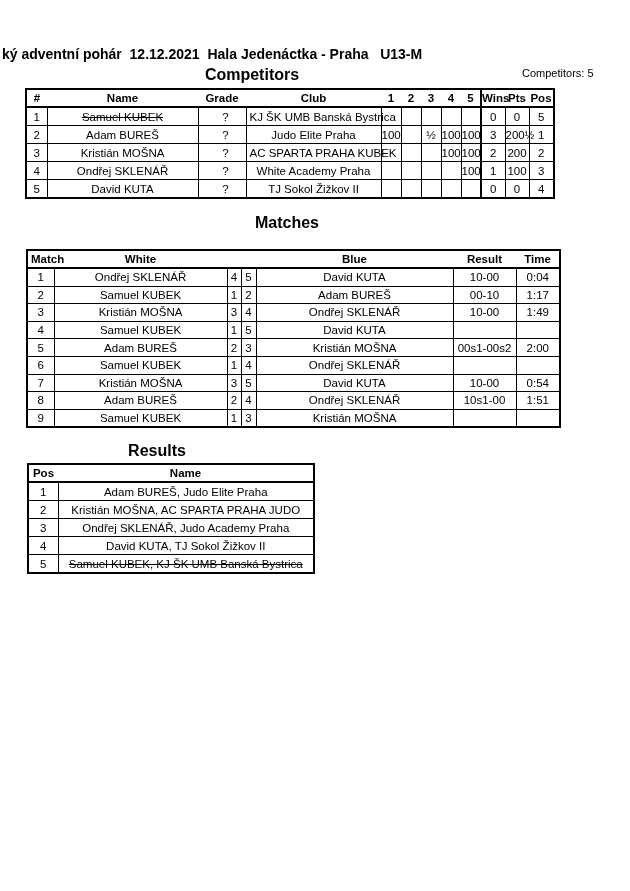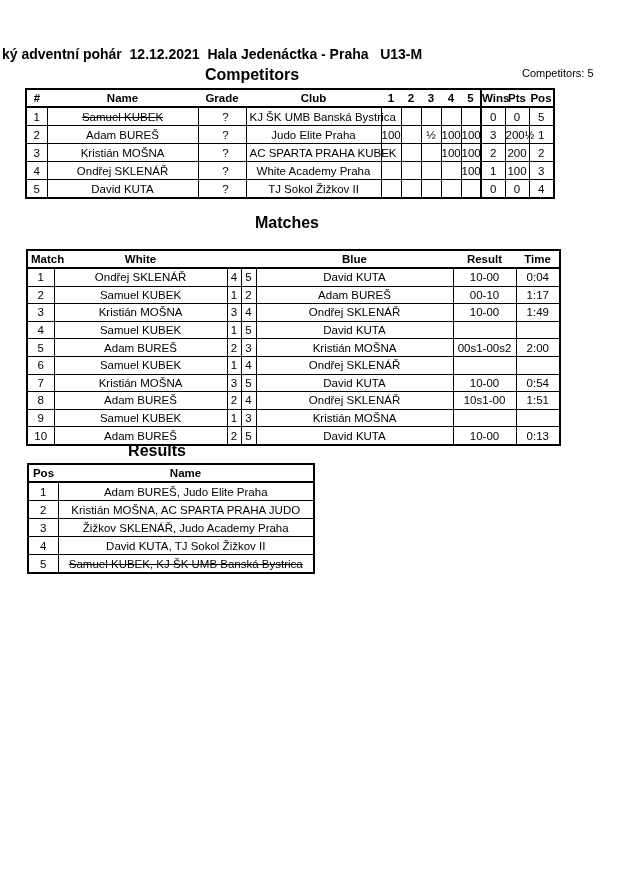--- a/index.html
+++ b/index.html
@@ -258,29 +258,20 @@
   </tr>
       <tr>
     <td class="ac tight">9</td>
     <td class="al">Samuel KUBEK</td>
     <td class="ac tight">1</td>
     <td class="ac tight">3</td>
     <td class="al">Kristián MOŠNA</td>
     <td class="ac tight"></td>
     <td class="ac tight"></td>
   </tr>
-      <tr>
-    <td class="ac tight">10</td>
-    <td class="al">Adam BUREŠ</td>
-    <td class="ac tight">2</td>
-    <td class="ac tight">5</td>
-    <td class="al">David KUTA</td>
-    <td class="ac tight">10-00</td>
-    <td class="ac tight">0:13</td>
-  </tr>
     </tbody>
 </table>
 
 <div class="section-heading" id="results-heading">Results</div>
 
 <table id="results-table">
   <colgroup>
     <col style="width:30px">
       <col style="width:256px">
   </colgroup>
@@ -294,21 +285,21 @@
       <tr>
     <td class="ac">1</td>
     <td class="al">Adam BUREŠ, Judo Elite Praha</td>
   </tr>
       <tr>
     <td class="ac">2</td>
     <td class="al">Kristián MOŠNA, AC SPARTA PRAHA JUDO</td>
   </tr>
       <tr>
     <td class="ac">3</td>
-    <td class="al">Žižkov SKLENÁŘ, Judo Academy Praha</td>
+    <td class="al">Ondřej SKLENÁŘ, Judo Academy Praha</td>
   </tr>
       <tr>
     <td class="ac">4</td>
     <td class="al">David KUTA, TJ Sokol Žižkov II</td>
   </tr>
       <tr>
     <td class="ac">5</td>
     <td class="al struck">Samuel KUBEK, KJ ŠK UMB Banská Bystrica</td>
   </tr>
     </tbody>

